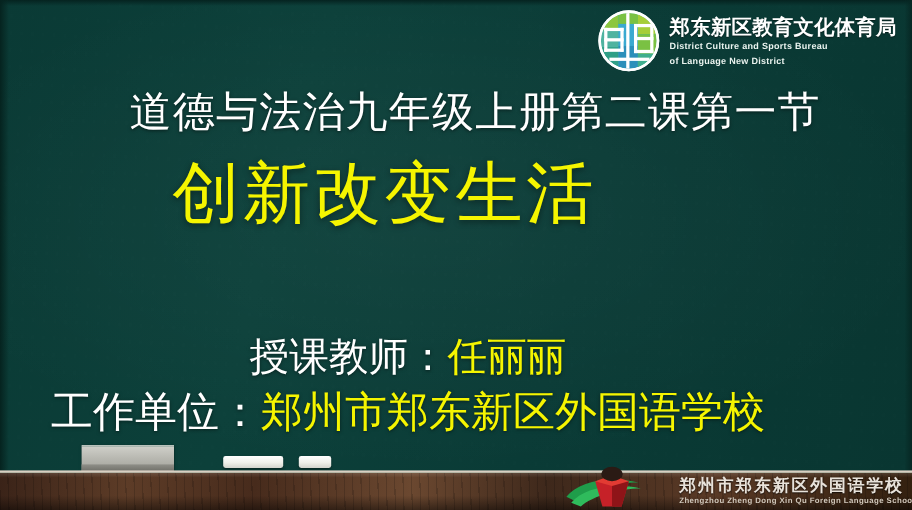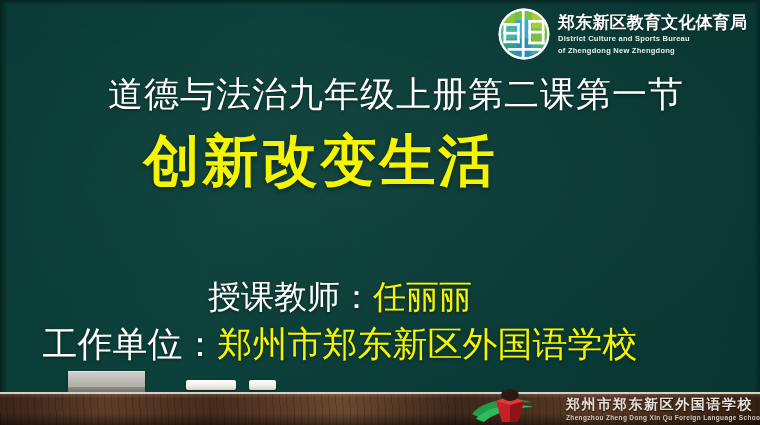--- a/index.html
+++ b/index.html
@@ -112,21 +112,21 @@
   }
   .main-title {
     position: absolute;
     left: 0;
     top: 128px;
     width: 641px;
     text-align: center;
     color: #f5f500;
     font-size: 56px;
     line-height: 66px;
-    font-weight: bold;
+    font-weight: normal;
     letter-spacing: 3px;
     white-space: nowrap;
     text-shadow: 0 2px 5px rgba(0,0,0,0.45);
   }
 
   
   .credit-line {
     position: absolute;
     left: 0;
     width: 680px;
@@ -271,21 +271,21 @@
         <rect x="58" y="64" width="30" height="5" fill="#ffffff"></rect>
         <rect x="58" y="24" width="5" height="45" fill="#ffffff"></rect>
         <rect x="83" y="24" width="5" height="45" fill="#ffffff"></rect>
         <rect x="20" y="76" width="62" height="5" fill="#ffffff"></rect>
       </g>
       <circle cx="50" cy="50" r="45" fill="none" stroke="#ffffff" stroke-width="4"></circle>
     </svg>
     <div class="bureau-text">
       <div class="bureau-cn">郑东新区教育文化体育局</div>
       <div class="bureau-en">District Culture and Sports Bureau</div>
-      <div class="bureau-en">of Zhengdong New Zhengdong</div>
+      <div class="bureau-en">of Language New District</div>
     </div>
   </div>
 
   <div class="subject-line">道德与法治九年级上册第二课第一节</div>
   <div class="main-title">创新改变生活</div>
 
   <div class="credit-line credit-teacher">
     <span class="lbl-white">授课教师：</span><span class="val-yellow">任丽丽</span>
   </div>
   <div class="credit-line credit-school">

